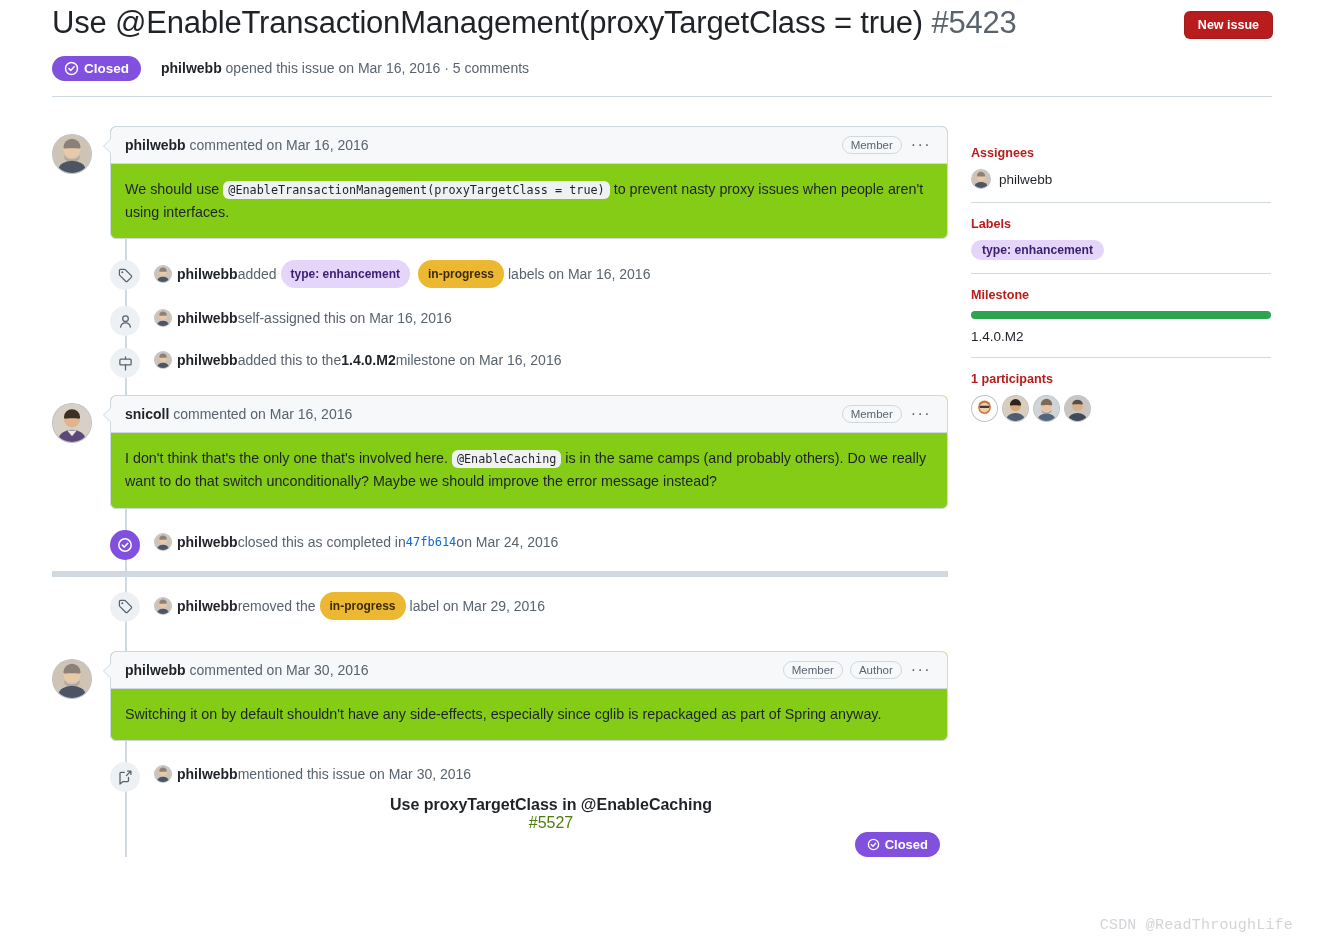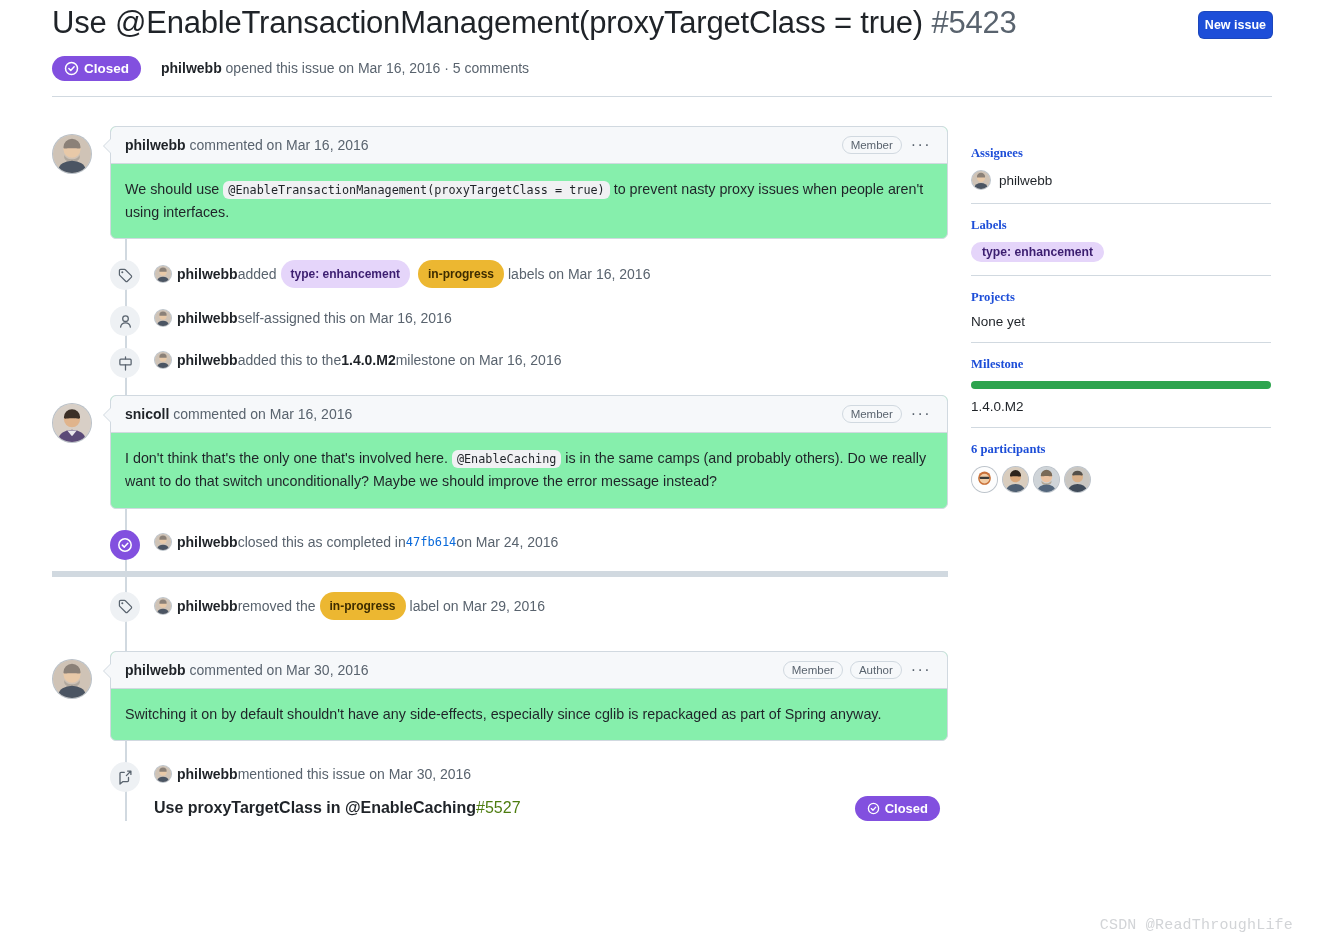--- a/index.html
+++ b/index.html
@@ -17,23 +17,23 @@
   .issue-header { position: absolute; left: 52px; top: 4px; width: 1220px; }
   .title-row { display: flex; align-items: flex-start; }
   .issue-title {
     font-size: 31px; font-weight: 400; line-height: 1.25;
     letter-spacing: -0.2px; color: #1f2328; margin: 0;
     max-width: 1100px;
   }
   .issue-number { color: #59636e; font-weight: 300; }
   .new-issue-btn {
     position: absolute; right: -1px; top: 7px;
-    background: #1d4ed8; color: #ffffff;
+    background: #b91c1c; color: #ffffff;
     font-size: 12.5px; font-weight: bold;
-    padding: 6px 6px; border-radius: 6px;
+    padding: 6px 13px; border-radius: 6px;
     border: 1px solid rgba(27,31,36,0.15);
     white-space: nowrap; cursor: pointer;
   }
   .meta-row { display: flex; align-items: center; margin-top: 13px; }
   .state-badge {
     display: inline-flex; align-items: center; gap: 5px;
     background: #8250df; color: #ffffff;
     border-radius: 2em; padding: 5px 12px;
     font-size: 13.5px; font-weight: bold;
   }
@@ -59,21 +59,21 @@
   
   .comment { position: relative; z-index: 1; margin-bottom: 12px; }
   .comment-avatar {
     position: absolute; left: 0; top: 8px;
     width: 40px; height: 40px; border-radius: 50%;
     overflow: hidden; background: #d0d7de;
     border: 1px solid rgba(27,31,36,0.12);
   }
   .comment-box {
     margin-left: 58px; border: 1px solid #d1d9e0; border-radius: 6px;
-    background: #86efac; position: relative;
+    background: #84cc16; position: relative;
   }
   .comment-box::before {
     content: ""; position: absolute; left: -8px; top: 11px;
     width: 0; height: 0;
     border-top: 8px solid transparent; border-bottom: 8px solid transparent;
     border-right: 8px solid #d1d9e0;
   }
   .comment-box::after {
     content: ""; position: absolute; left: -7px; top: 11px;
     width: 0; height: 0;
@@ -126,35 +126,35 @@
   .lbl-enh { background: #e5d5fa; color: #3c1e70; }
   .lbl-prog { background: #ecb731; color: #3d2c00; }
   .sha { color: #0969da; font-family: "DejaVu Sans Mono", monospace; font-size: 12px; }
 
   .big-rule { height: 6px; background: #d1d9e0; margin: 8px 0 6px 0; position: relative; z-index: 2; }
 
   
   .mention { position: relative; z-index: 1; padding: 9px 0 0 0; }
   .mention-line2 {
     margin-left: 102px; margin-top: 10px; display: flex; align-items: center;
-    font-size: 16px; color: #1f2328;
+    font-size: 16px; color: #1f2328; flex-direction: column;
   }
   .mention-title { font-weight: bold; }
   .mention-num { color: #4d7c0f; font-weight: normal; }
   .mention-state {
     margin-left: auto; margin-right: 8px;
     display: inline-flex; align-items: center; gap: 5px;
     background: #8250df; color: #fff; border-radius: 2em;
     padding: 5px 12px; font-size: 13px; font-weight: bold;
   }
 
   
   .side-sec { padding-bottom: 13px; border-bottom: 1px solid #d1d9e0; margin-bottom: 14px; }
   .side-sec:last-child { border-bottom: none; }
-  .side-title { font-size: 12.6px; color: #1d4ed8; font-weight: bold; margin-bottom: 9px; font-family: Liberation Serif, serif; }
+  .side-title { font-size: 12.6px; color: #b91c1c; font-weight: bold; margin-bottom: 9px; }
   .side-row { display: flex; align-items: center; font-size: 13.5px; color: #1f2328; }
   .side-avatar {
     width: 20px; height: 20px; border-radius: 50%; overflow: hidden;
     margin-right: 8px; background: #d0d7de; border: 1px solid rgba(27,31,36,0.1);
   }
   .side-muted { font-size: 13.5px; color: #1f2328; }
   .side-lbl { display: inline-block; background: #e5d5fa; color: #3c1e70;
     border-radius: 2em; padding: 3px 11px; font-size: 12.2px; font-weight: bold; }
   .progress { height: 8px; border-radius: 6px; background: #2da44e; margin-bottom: 10px; }
   .milestone-name { font-size: 13.5px; color: #1f2328; }
@@ -431,34 +431,30 @@
           </span>
         <span>philwebb</span>
       </div>
     </div>
 
     <div class="side-sec">
       <div class="side-title">Labels</div>
       <span class="side-lbl">type: enhancement</span>
     </div>
 
-    <div class="side-sec">
-      <div class="side-title">Projects</div>
-      <div class="side-muted">None yet</div>
-    </div>
 
     <div class="side-sec">
       <div class="side-title">Milestone</div>
       <div class="progress"></div>
       <div class="milestone-name">1.4.0.M2</div>
     </div>
 
 
     <div class="side-sec">
-      <div class="side-title">6 participants</div>
+      <div class="side-title">1 participants</div>
       <div class="participants">
         <span class="p-avatar">
             <svg class="av-svg" viewBox="0 0 28 28">
               <rect width="28" height="28" fill="#fdfdfd"></rect>
               <circle cx="14" cy="13" r="7" fill="#f0c8a0"></circle>
               <path d="M7 12a7 7 0 0114 0c0 5-3 8-7 8s-7-3-7-8z" fill="#c8713a"></path>
               <circle cx="14" cy="13" r="5.5" fill="#f2cda6"></circle>
               <rect x="8.5" y="11" width="11" height="2.4" rx="1" fill="#3a3a3a"></rect>
             </svg>
           </span>

